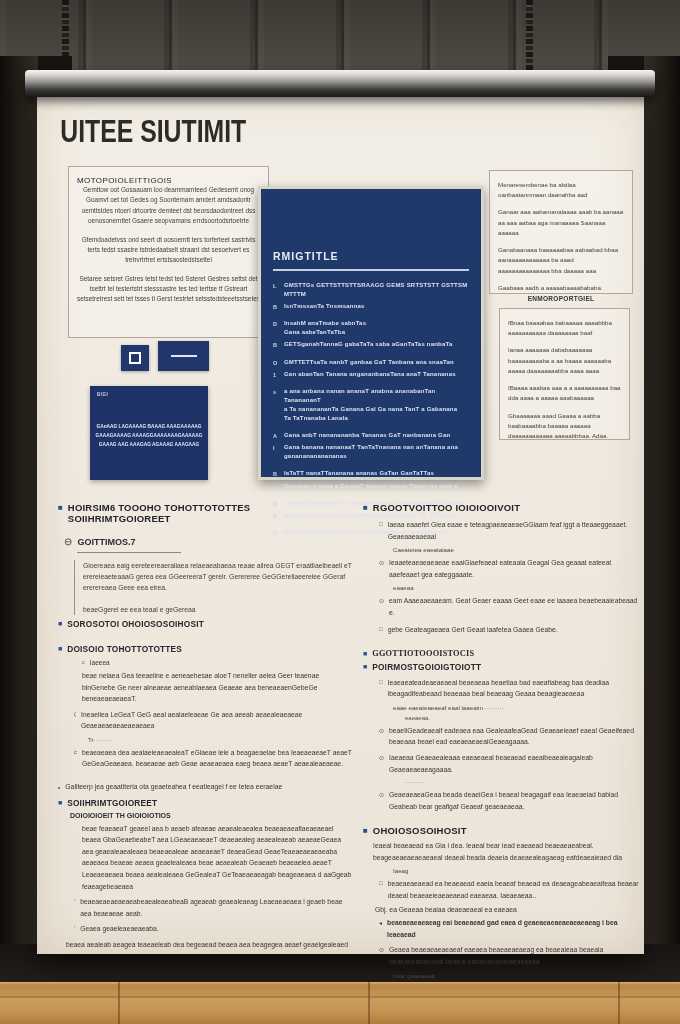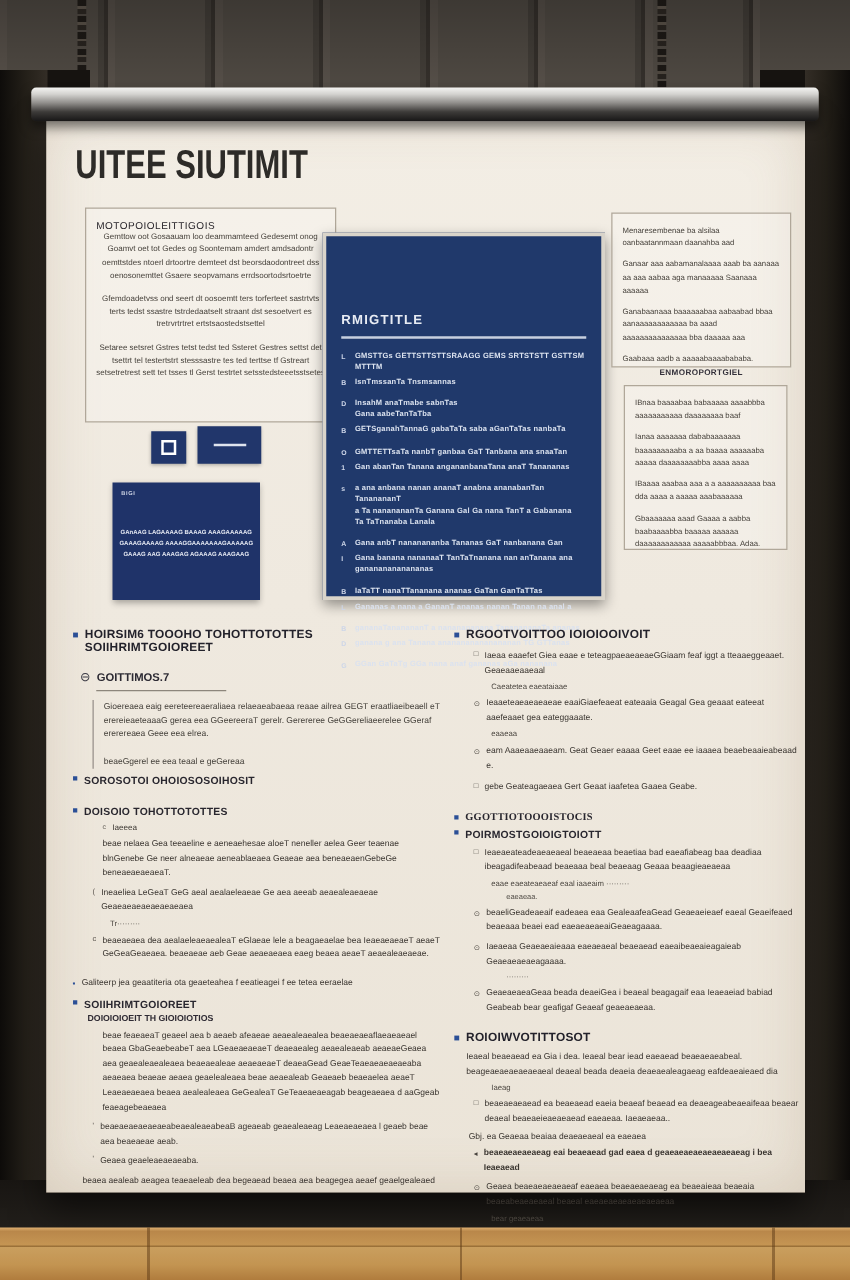--- a/index.html
+++ b/index.html
@@ -434,21 +434,21 @@
           <div class="btext">·········</div>
         </div>
 
         <div class="block bullet" style="margin-top: 3px;">
           <span class="marker">⊙</span>
           <div class="btext">GeaeaeaeaGeaa beada deaeiGea i beaeal beagagaif eaa Ieaeaeiad babiad Geabeab bear geafigaf Geaeaf geaeaeaeaa.</div>
         </div>
 
         <div class="block h1" style="margin-top: 13px;">
           <span class="marker">■</span>
-          <div class="btext">ROIOIWVOTITTOSOT</div>
+          <div class="btext">OHOIOSOSOIHOSIT</div>
         </div>
 
         <div class="block para0" style="margin-top: 4px;">
 
           <div class="btext">Ieaeal beaeaead ea Gia i dea. Ieaeal bear iead eaeaead beaeaeaeabeal. beageaeaeaeaeaeaeal deaeal beada deaeia deaeaealeagaeag eafdeaeaieaed dia</div>
         </div>
 
         <div class="block tiny" style="margin-top: 2px;">
 
           <div class="btext">Iaeag</div>

